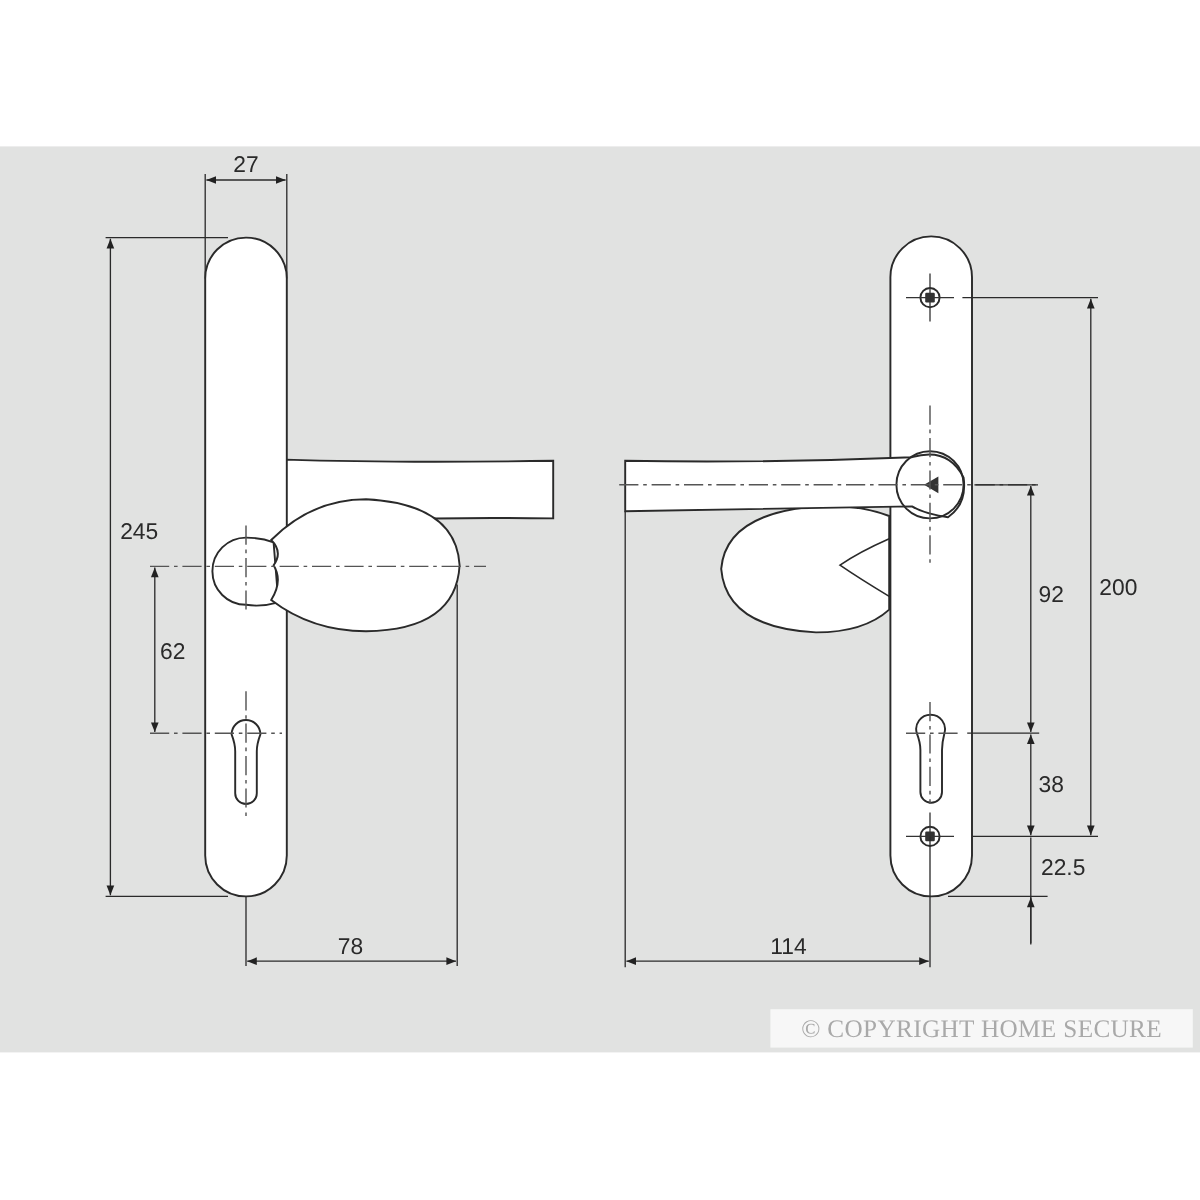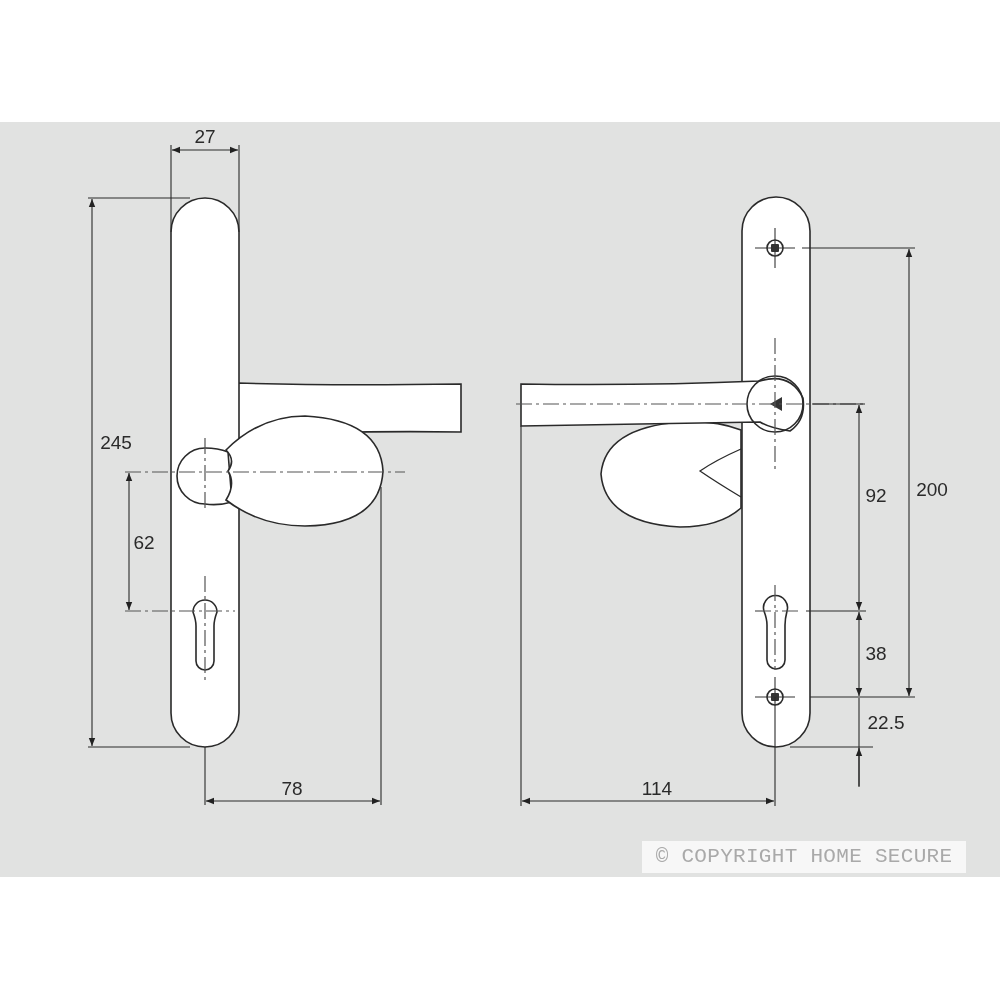--- a/index.html
+++ b/index.html
@@ -1,20 +1,20 @@
 <!DOCTYPE html>
 <html><head>
   <meta charset="utf-8">
   <style>
     html, body { margin: 0; padding: 0; background: #ffffff; }
     body { width: 1000px; height: 1000px; position: relative; overflow: hidden; font-family: "Liberation Sans", sans-serif; }
     .panel { position: absolute; left: 0; top: 122px; width: 1000px; height: 755px; background: #e1e2e1; }
     svg.drawing { position: absolute; left: 0; top: 0; width: 1000px; height: 1000px; }
     .dim-text { font-family: "Liberation Sans", sans-serif; font-size: 19px; fill: #2a2a2a; }
-    .copyright { position: absolute; left: 642px; top: 841px; width: 324px; height: 32px; background: #f7f7f7; color: #a9a9a9; font-family: Liberation Mono, monospace; font-size: 21px; line-height: 32px; text-align: center; white-space: nowrap; letter-spacing: 0.3px; }
+    .copyright { position: absolute; left: 642px; top: 841px; width: 352px; height: 32px; background: #f7f7f7; color: #a9a9a9; font-family: Liberation Serif, serif; font-size: 21px; line-height: 32px; text-align: center; white-space: nowrap; letter-spacing: 0.3px; }
   </style>
 </head>
 <body>
 
 <div class="panel"></div>
 
 <svg class="drawing" viewBox="0 0 1000 1000" xmlns="http://www.w3.org/2000/svg">
   <defs>
     <marker id="arr" viewBox="0 0 10 10" refX="10" refY="5" markerWidth="10" markerHeight="8" orient="auto-start-reverse" markerUnits="userSpaceOnUse">
       <path d="M0,1 L10,5 L0,9 z" fill="#222"></path>

